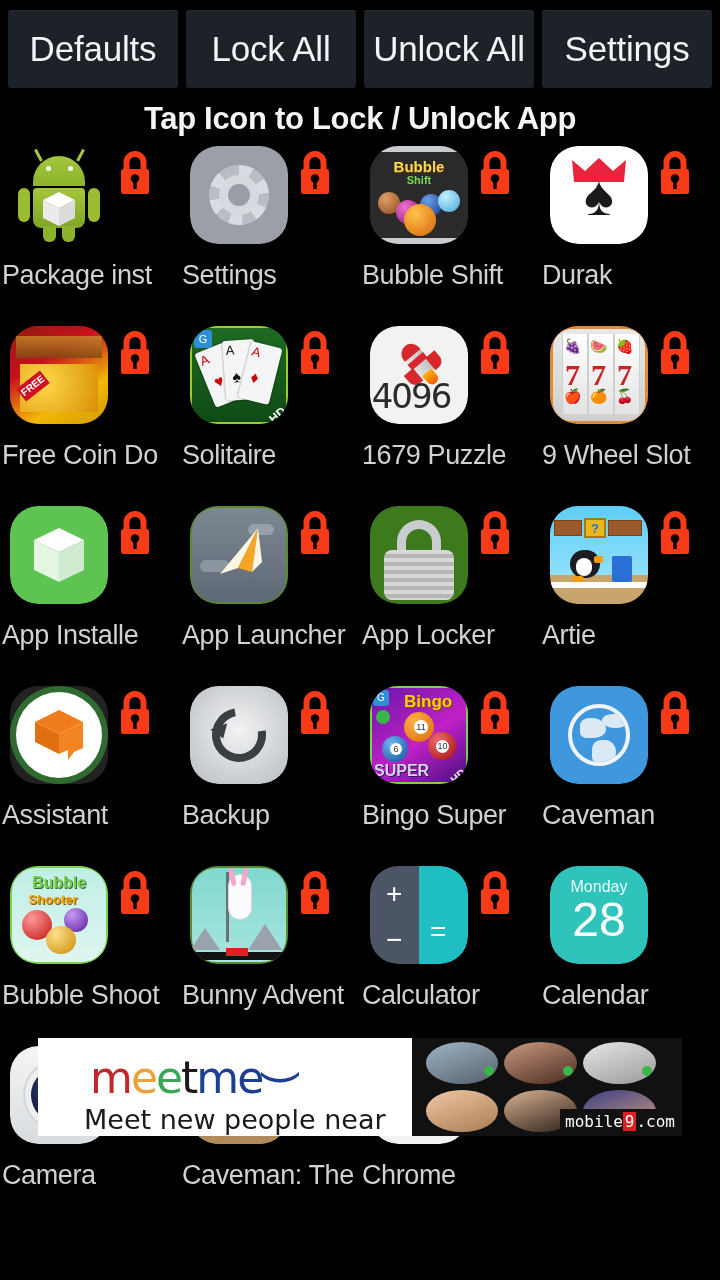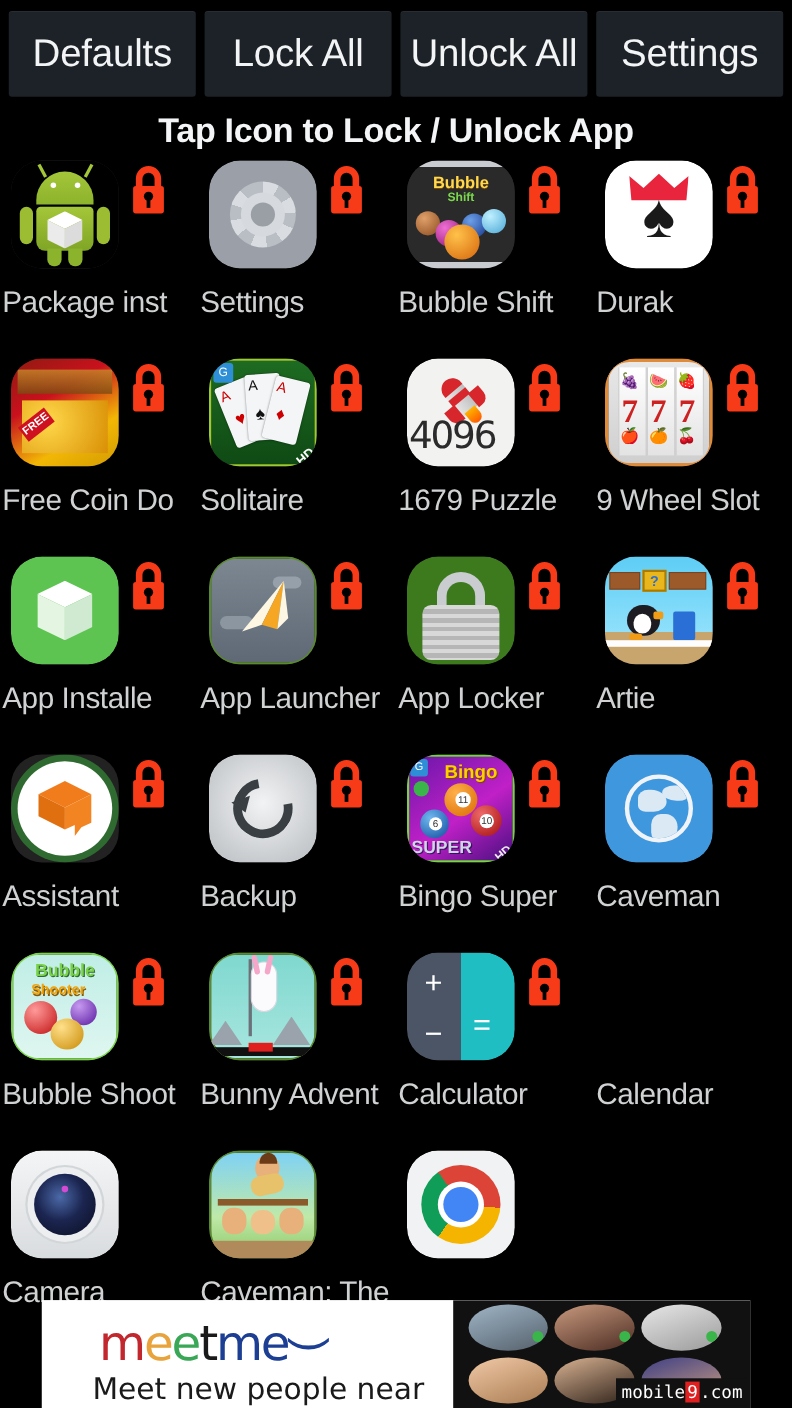--- a/index.html
+++ b/index.html
@@ -4,21 +4,21 @@
 <style>
   * { box-sizing: border-box; margin: 0; padding: 0; }
   html, body {
     width: 720px; height: 1280px;
     background: #000;
     overflow: hidden;
     font-family: "Liberation Sans", sans-serif;
   }
   #app {
     position: relative;
-    width: 720px; height: 1280px;
+    width: 720px; height: 1136px;
     background: #000;
   }
 
   
   .toolbar {
     position: absolute;
     top: 10px; left: 8px;
     width: 704px; height: 78px;
     display: flex;
     gap: 8px;
@@ -685,20 +685,27 @@
           <svg viewBox="0 0 44 48">
             <rect x="8" y="19" width="28" height="25" rx="2.5" fill="#f73a17"></rect>
             <path d="M13.5 20 V12.5 a8.5 8.5 0 0 1 17 0 V20" fill="none" stroke="#f73a17" stroke-width="6"></path>
             <circle cx="22" cy="28.5" r="4.2" fill="#000"></circle>
             <rect x="20.3" y="30" width="3.4" height="9" fill="#000"></rect>
           </svg>
         </div>
         <div class="label">Calculator</div>
       </div>
       <div class="cell">
+        <div class="iconwrap">
+          <div class="ico">
+            <div class="fill" style="background:#2fc4bb;border-radius:28px"></div>
+            <div class="cal-day">Monday</div>
+            <div class="cal-num">28</div>
+          </div>
+        </div>
         <div class="label">Calendar</div>
       </div>
       <div class="cell">
         <div class="iconwrap">
           <div class="ico">
             <div class="fill" style="background:linear-gradient(#f4f5f6,#d9dcdf);border-radius:28px"></div>
             <div class="ctr">
               <div class="cam-lens"></div>
             </div>
             <div style="position:absolute;left:46px;top:32px;width:6px;height:6px;border-radius:50%;background:#d34ad3"></div>
@@ -726,20 +733,21 @@
         <div class="iconwrap">
           <div class="ico">
             <div class="fill" style="background:#f1f2f3;border-radius:28px"></div>
             <div class="ctr">
               <div class="chr">
                 <div class="chr-in"></div>
               </div>
             </div>
           </div>
         </div>
+        <div class="label">Chrome</div>
       </div>
     </div>
 
   <div class="ad">
     <div class="ad-left">
       <div class="ad-logo"><span class="m1">m</span><span class="e1">e</span><span class="e2">e</span><span class="t1">t</span><span class="me2">me</span></div>
       <div class="ad-smile">)</div>
       <div class="ad-sub">Meet new people near you free!</div>
     </div>
     <div class="ad-phone"></div>

